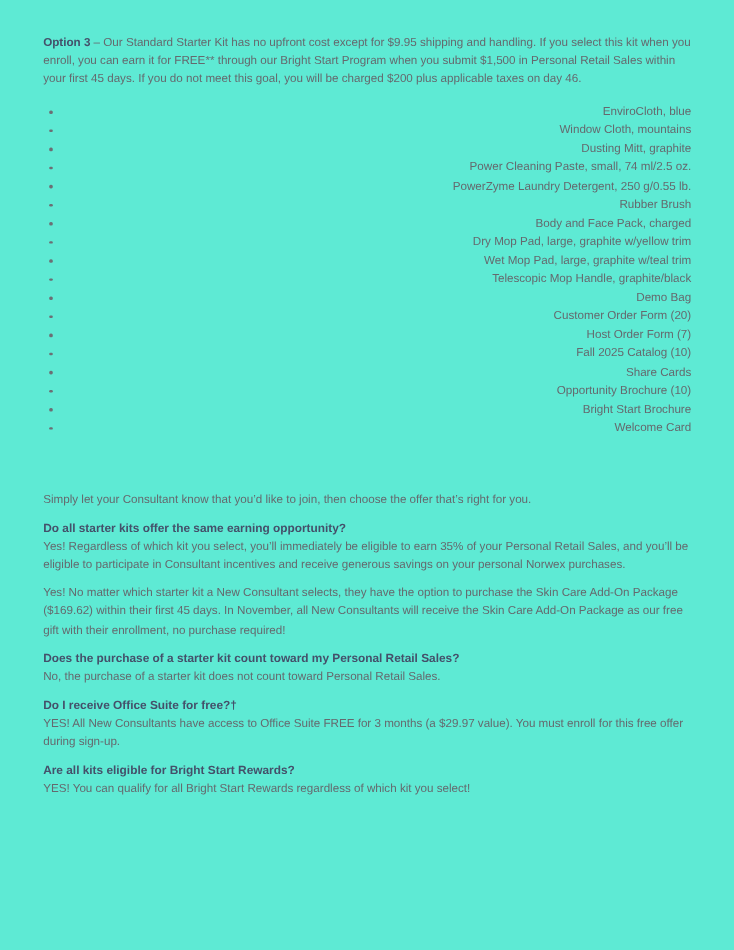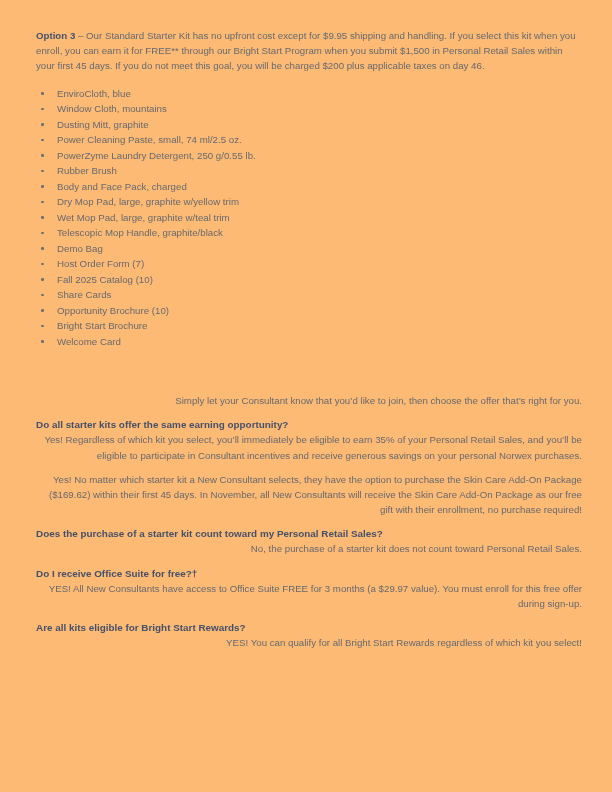--- a/index.html
+++ b/index.html
@@ -1,20 +1,20 @@
 <!DOCTYPE html>
 <html><head>
 <meta charset="utf-8">
 <style>
   html,body{margin:0;padding:0;background:#ffffff;}
   .page{
     position:relative;
     width:612px;height:792px;
     box-sizing:border-box;
-    background:#fdba74;
+    background:#5eead4;
     font-family:"Liberation Sans", sans-serif;
     padding:28px 36px 0 36px;
     overflow:hidden;
     color:#65696e;
   }
   .intro{
     margin:0;
     width:540px;
     font-size:9.7px;
     line-height:15.2px;
@@ -22,20 +22,21 @@
   }
   .intro .lead{
     font-weight:bold;
     color:#44506a;
   }
   ul.kit-list{
     list-style:none;
     margin:12px 0 0 0;
     padding:0;
     width:540px;
+    text-align:right;
   }
   ul.kit-list li{
     position:relative;
     padding-left:21px;
     font-size:9.7px;
     line-height:15.5px;
     color:#65696e;
   }
   ul.kit-list li .dot{
     position:absolute;
@@ -56,21 +57,20 @@
     font-size:9.9px;
     line-height:15px;
     font-weight:bold;
     color:#44506a;
   }
   .faq p{
     margin:0;
     font-size:9.7px;
     line-height:15.2px;
     color:#65696e;
-    text-align:right;
   }
 </style>
 </head>
 <body>
 
 <div class="page">
 
   <p class="intro"><span class="lead">Option 3</span><span> – </span><span>Our Standard Starter Kit has no upfront cost except for $9.95 shipping and handling. If you select this kit when you enroll, you can earn it for FREE** through our Bright Start Program when you submit $1,500 in Personal Retail Sales within your first 45 days. If you do not meet this goal, you will be charged $200 plus applicable taxes on day 46.</span></p>
 
   <ul class="kit-list">
@@ -90,20 +90,21 @@
 
   <li><span class="dot"></span><span>Dry Mop Pad, large, graphite w/yellow trim</span></li>
 
   <li><span class="dot"></span><span>Wet Mop Pad, large, graphite w/teal trim</span></li>
 
 
   <li><span class="dot"></span><span>Telescopic Mop Handle, graphite/black</span></li>
 
   <li><span class="dot"></span><span>Demo Bag</span></li>
 
+  <li><span class="dot"></span><span>Customer Order Form (20)</span></li>
 
   <li><span class="dot"></span><span>Host Order Form (7)</span></li>
 
   <li><span class="dot"></span><span>Fall 2025 Catalog (10)</span></li>
 
   <li><span class="dot"></span><span>Share Cards</span></li>
 
   <li><span class="dot"></span><span>Opportunity Brochure (10)</span></li>
 
   <li><span class="dot"></span><span>Bright Start Brochure</span></li>

